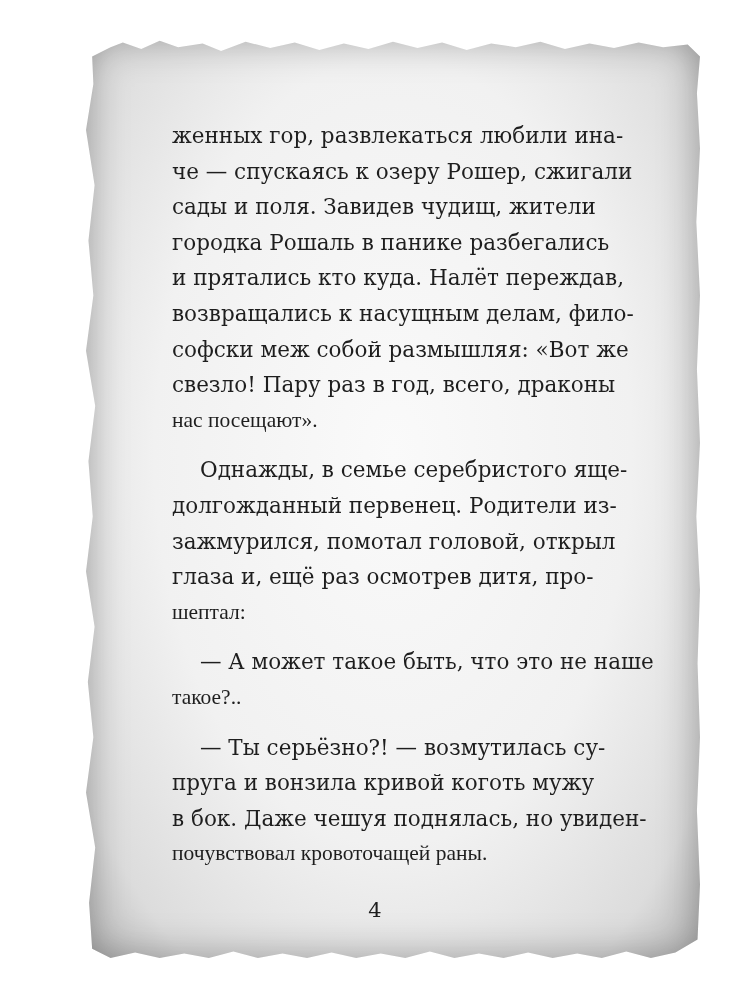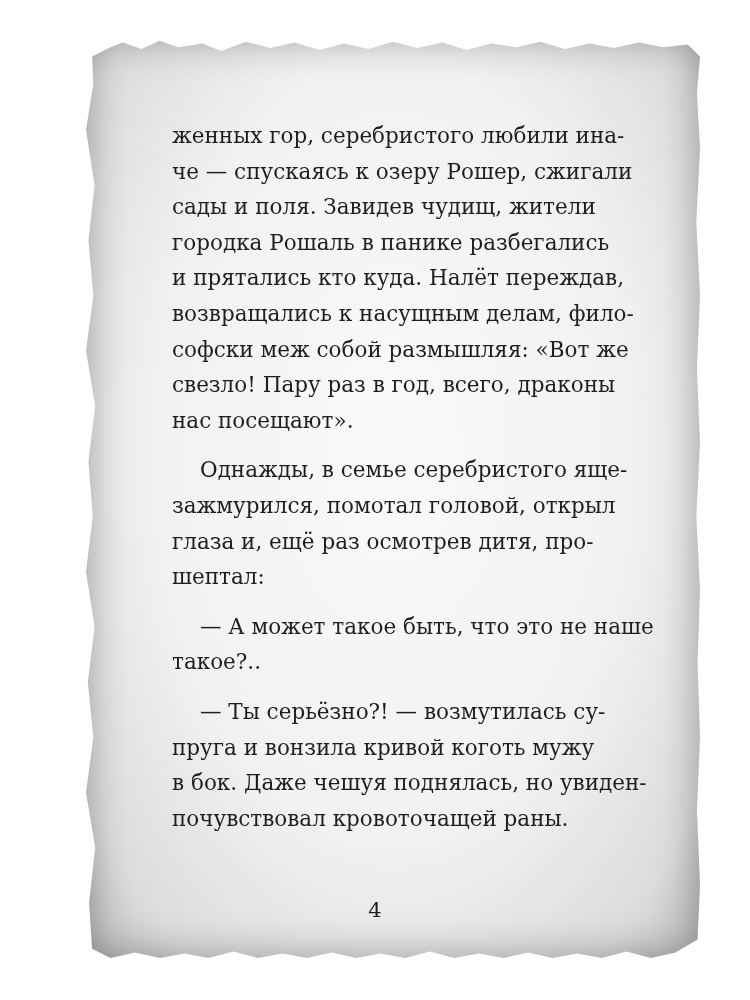--- a/index.html
+++ b/index.html
@@ -49,20 +49,21 @@
     }
     .line {
       display: block;
       text-align: justify;
       text-align-last: justify;
       white-space: nowrap;
       height: 35.6px;
     }
     .line.last {
       text-align-last: left;
+      font-family: Liberation Serif, serif;
     }
     .para-gap {
       height: 14px;
     }
     .indent {
       text-indent: 28px;
     }
     .page-number {
       position: absolute;
       left: 0;
@@ -74,33 +75,34 @@
       color: #1e1e1e;
     }
   </style>
 </head>
 <body>
 
 <div class="page"></div>
 
 <div class="text-block">
   <div>
-    <span class="line">женных гор, серебристого любили ина-</span>
+    <span class="line">женных гор, развлекаться любили ина-</span>
     <span class="line">че — спускаясь к озеру Рошер, сжигали</span>
     <span class="line">сады и поля. Завидев чудищ, жители</span>
     <span class="line">городка Рошаль в панике разбегались</span>
     <span class="line">и прятались кто куда. Налёт переждав,</span>
     <span class="line">возвращались к насущным делам, фило-</span>
     <span class="line">софски меж собой размышляя: «Вот же</span>
     <span class="line">свезло! Пару раз в год, всего, драконы</span>
     <span class="line last">нас посещают».</span>
   </div>
   <div class="para-gap"></div>
   <div>
     <span class="line indent">Однажды, в семье серебристого яще-</span>
+    <span class="line">долгожданный первенец. Родители из-</span>
     <span class="line">зажмурился, помотал головой, открыл</span>
     <span class="line">глаза и, ещё раз осмотрев дитя, про-</span>
     <span class="line last">шептал:</span>
   </div>
   <div class="para-gap"></div>
   <div>
     <span class="line indent">— А может такое быть, что это не наше</span>
     <span class="line last">такое?..</span>
   </div>
   <div class="para-gap"></div>

